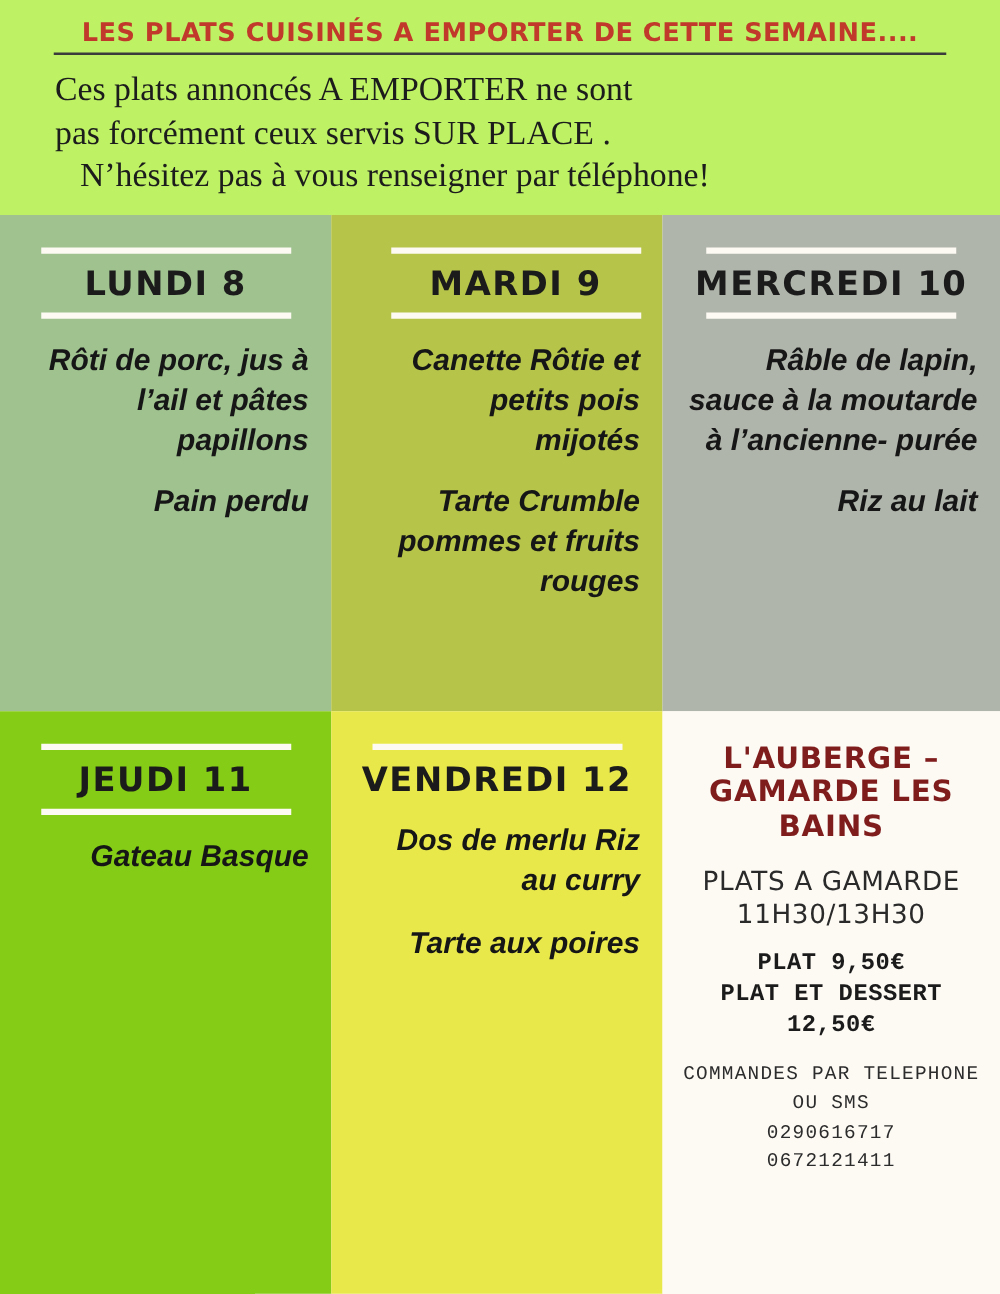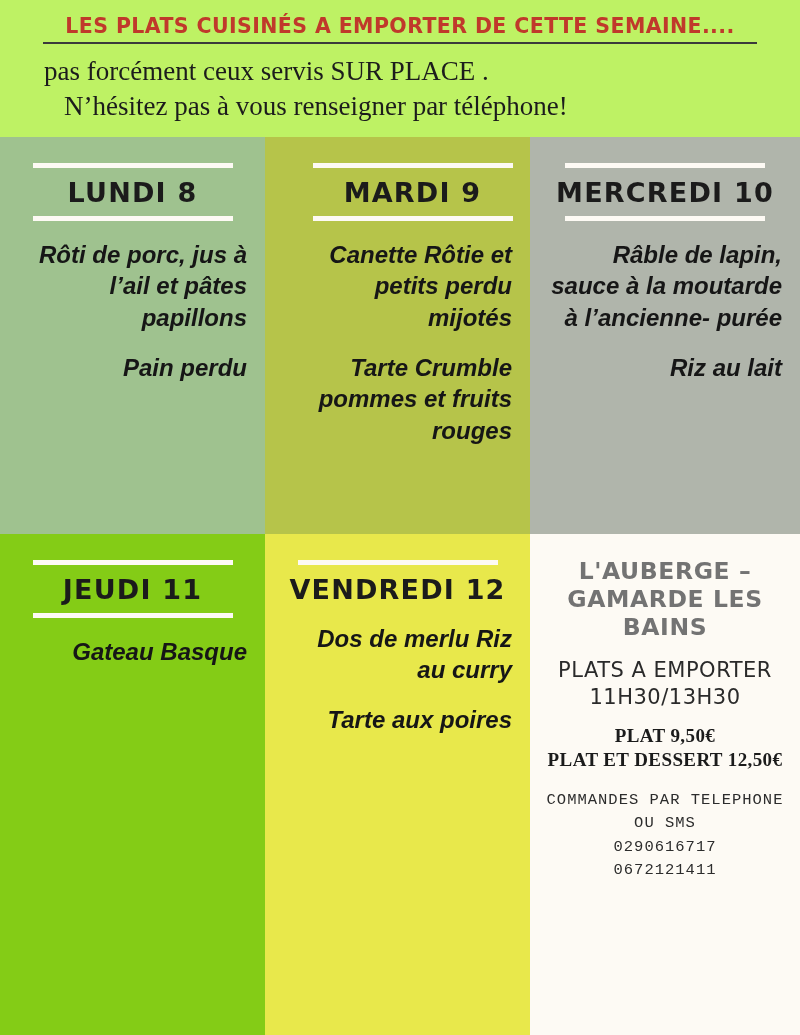--- a/index.html
+++ b/index.html
@@ -103,33 +103,33 @@
     margin: 18px 4px 0 4px;
     text-align: right;
   }
 
   
   .info-title {
     font-family: "DejaVu Sans", sans-serif;
     font-weight: bold;
     font-size: 23.5px;
     letter-spacing: 0.6px;
-    color: #737373;
+    color: #7f1d1d;
     line-height: 1.18;
     margin: 6px 0 16px 0;
   }
   .info-line {
     font-family: "DejaVu Sans", sans-serif;
     font-size: 21px;
     letter-spacing: 0.5px;
     color: #2a2a2a;
     line-height: 1.25;
   }
   .info-bold {
-    font-family: Liberation Serif, serif;
+    font-family: Liberation Mono, monospace;
     font-weight: bold;
     font-size: 19px;
     letter-spacing: 0.4px;
     color: #1b1b1b;
     line-height: 1.3;
     margin-top: 14px;
   }
   .info-small {
     font-family: Liberation Mono, monospace;
     font-size: 15.5px;
@@ -141,40 +141,41 @@
 </style>
 </head>
 <body>
 
 <div class="poster">
 
   <div class="header">
     <div class="header-title">LES PLATS CUISINÉS A EMPORTER DE CETTE SEMAINE....</div>
     <div class="header-rule"></div>
     <div class="intro">
+      <div class="ln1">Ces plats annoncés A EMPORTER  ne sont</div>
       <div class="ln2">pas forcément ceux servis SUR PLACE .</div>
       <div class="ln3">N’hésitez pas à vous renseigner par téléphone!</div>
     </div>
   </div>
 
   <div class="grid">
 
     <div class="cell green">
       <div class="divider"></div>
       <div class="day-title">LUNDI 8</div>
       <div class="divider"></div>
       <div class="dish">Rôti de porc, jus à l’ail et pâtes papillons</div>
       <div class="dish">Pain perdu</div>
     </div>
 
     <div class="cell olive">
       <div class="divider"></div>
       <div class="day-title">MARDI 9</div>
       <div class="divider"></div>
-      <div class="dish">Canette Rôtie et petits perdu mijotés</div>
+      <div class="dish">Canette Rôtie et petits pois mijotés</div>
       <div class="dish">Tarte Crumble pommes et fruits rouges</div>
     </div>
 
     <div class="cell grey">
       <div class="divider"></div>
       <div class="day-title">MERCREDI 10</div>
       <div class="divider"></div>
       <div class="dish">Râble de lapin, sauce à la moutarde à l’ancienne- purée</div>
       <div class="dish">Riz au lait</div>
     </div>
@@ -188,21 +189,21 @@
 
     <div class="cell yellow">
       <div class="divider"></div>
       <div class="day-title">VENDREDI 12</div>
       <div class="dish">Dos  de merlu Riz au curry</div>
       <div class="dish">Tarte aux poires</div>
     </div>
 
     <div class="cell white">
       <div class="info-title">L'AUBERGE – GAMARDE LES BAINS</div>
-      <div class="info-line">PLATS A EMPORTER</div>
+      <div class="info-line">PLATS A GAMARDE</div>
       <div class="info-line">11H30/13H30</div>
       <div class="info-bold">PLAT 9,50€</div>
       <div class="info-bold" style="margin-top:0">PLAT ET DESSERT 12,50€</div>
       <div class="info-small">COMMANDES PAR TELEPHONE OU SMS</div>
       <div class="info-small" style="margin-top:2px">0290616717</div>
       <div class="info-small" style="margin-top:0">0672121411</div>
     </div>
 
   </div>
 </div>

